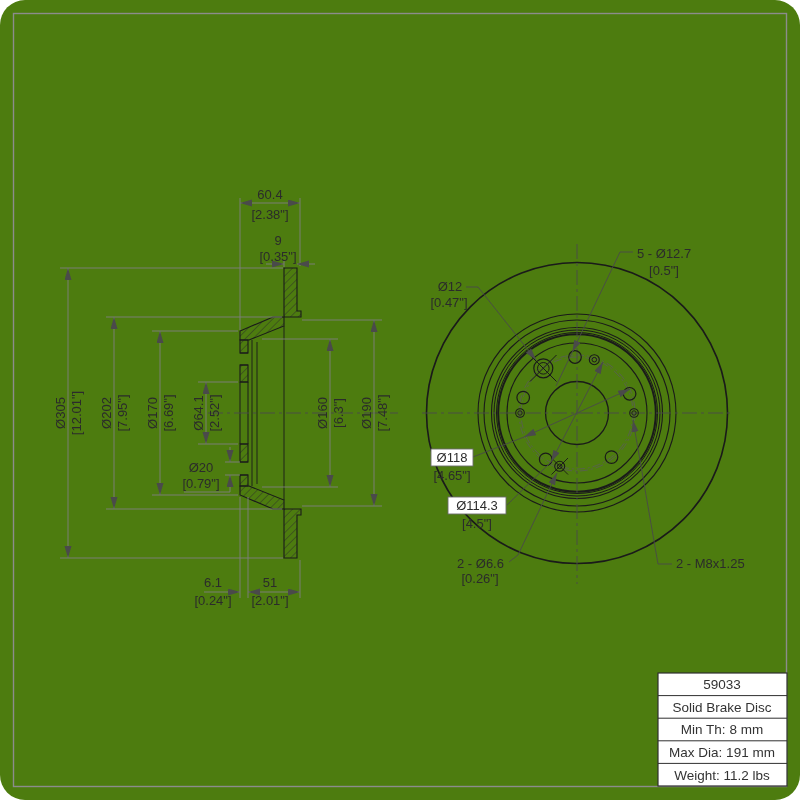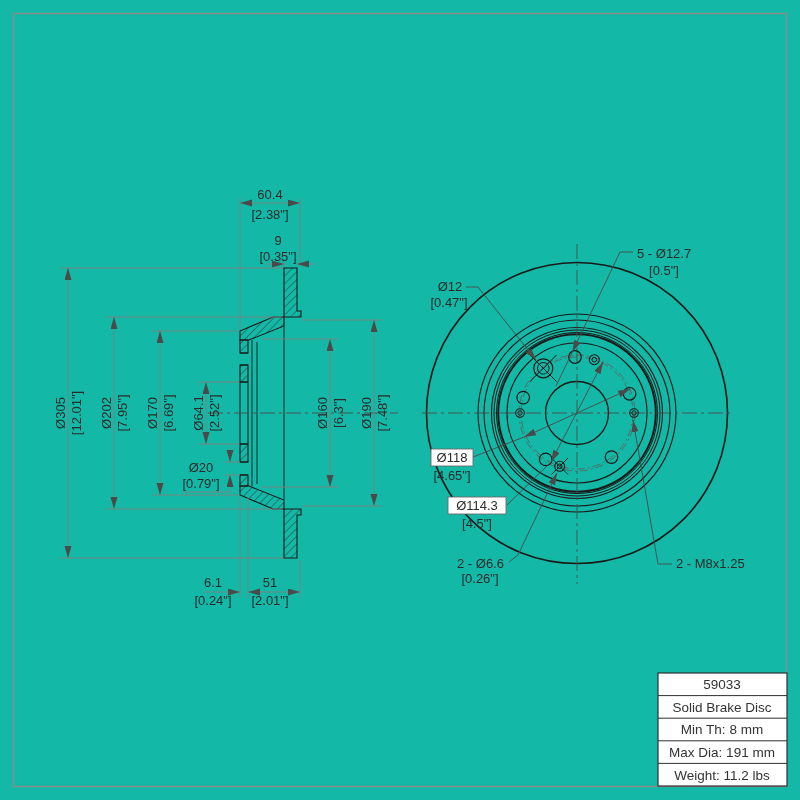--- a/index.html
+++ b/index.html
@@ -1,17 +1,17 @@
 <!DOCTYPE html>
 <html><head>
 <meta charset="utf-8">
 <style>
   html,body{margin:0;padding:0;background:#fff;}
-  #page{position:relative;width:800px;height:800px;background:#14b8a6;overflow:hidden;
-        font-family:"Liberation Sans",sans-serif;}
+  #page{position:relative;width:800px;height:800px;background:#4d7c0f;overflow:hidden;
+        font-family:"Liberation Sans",sans-serif;border-radius:25px;}
   svg{position:absolute;left:0;top:0;}
   text{fill:#2b2b2b;font-family:"Liberation Sans","DejaVu Sans",sans-serif;font-size:13px;}
   .tbl{font-size:13.5px;fill:#333;}
   .obj{stroke:#1a1a1a;fill:none;}
   .dim{stroke:#7f7f7f;stroke-width:0.9;fill:none;}
   .lead{stroke:#4a4a4a;stroke-width:0.9;fill:none;}
   .cl{stroke:#4a4a4a;stroke-width:0.9;fill:none;stroke-dasharray:15 4 3 4;}
   .bolt{stroke:#5a5a5a;stroke-width:0.8;fill:none;stroke-dasharray:8 3 2 3;}
   .hatched{fill:url(#hatch);stroke:#1a1a1a;stroke-width:1.1;}
 </style>

